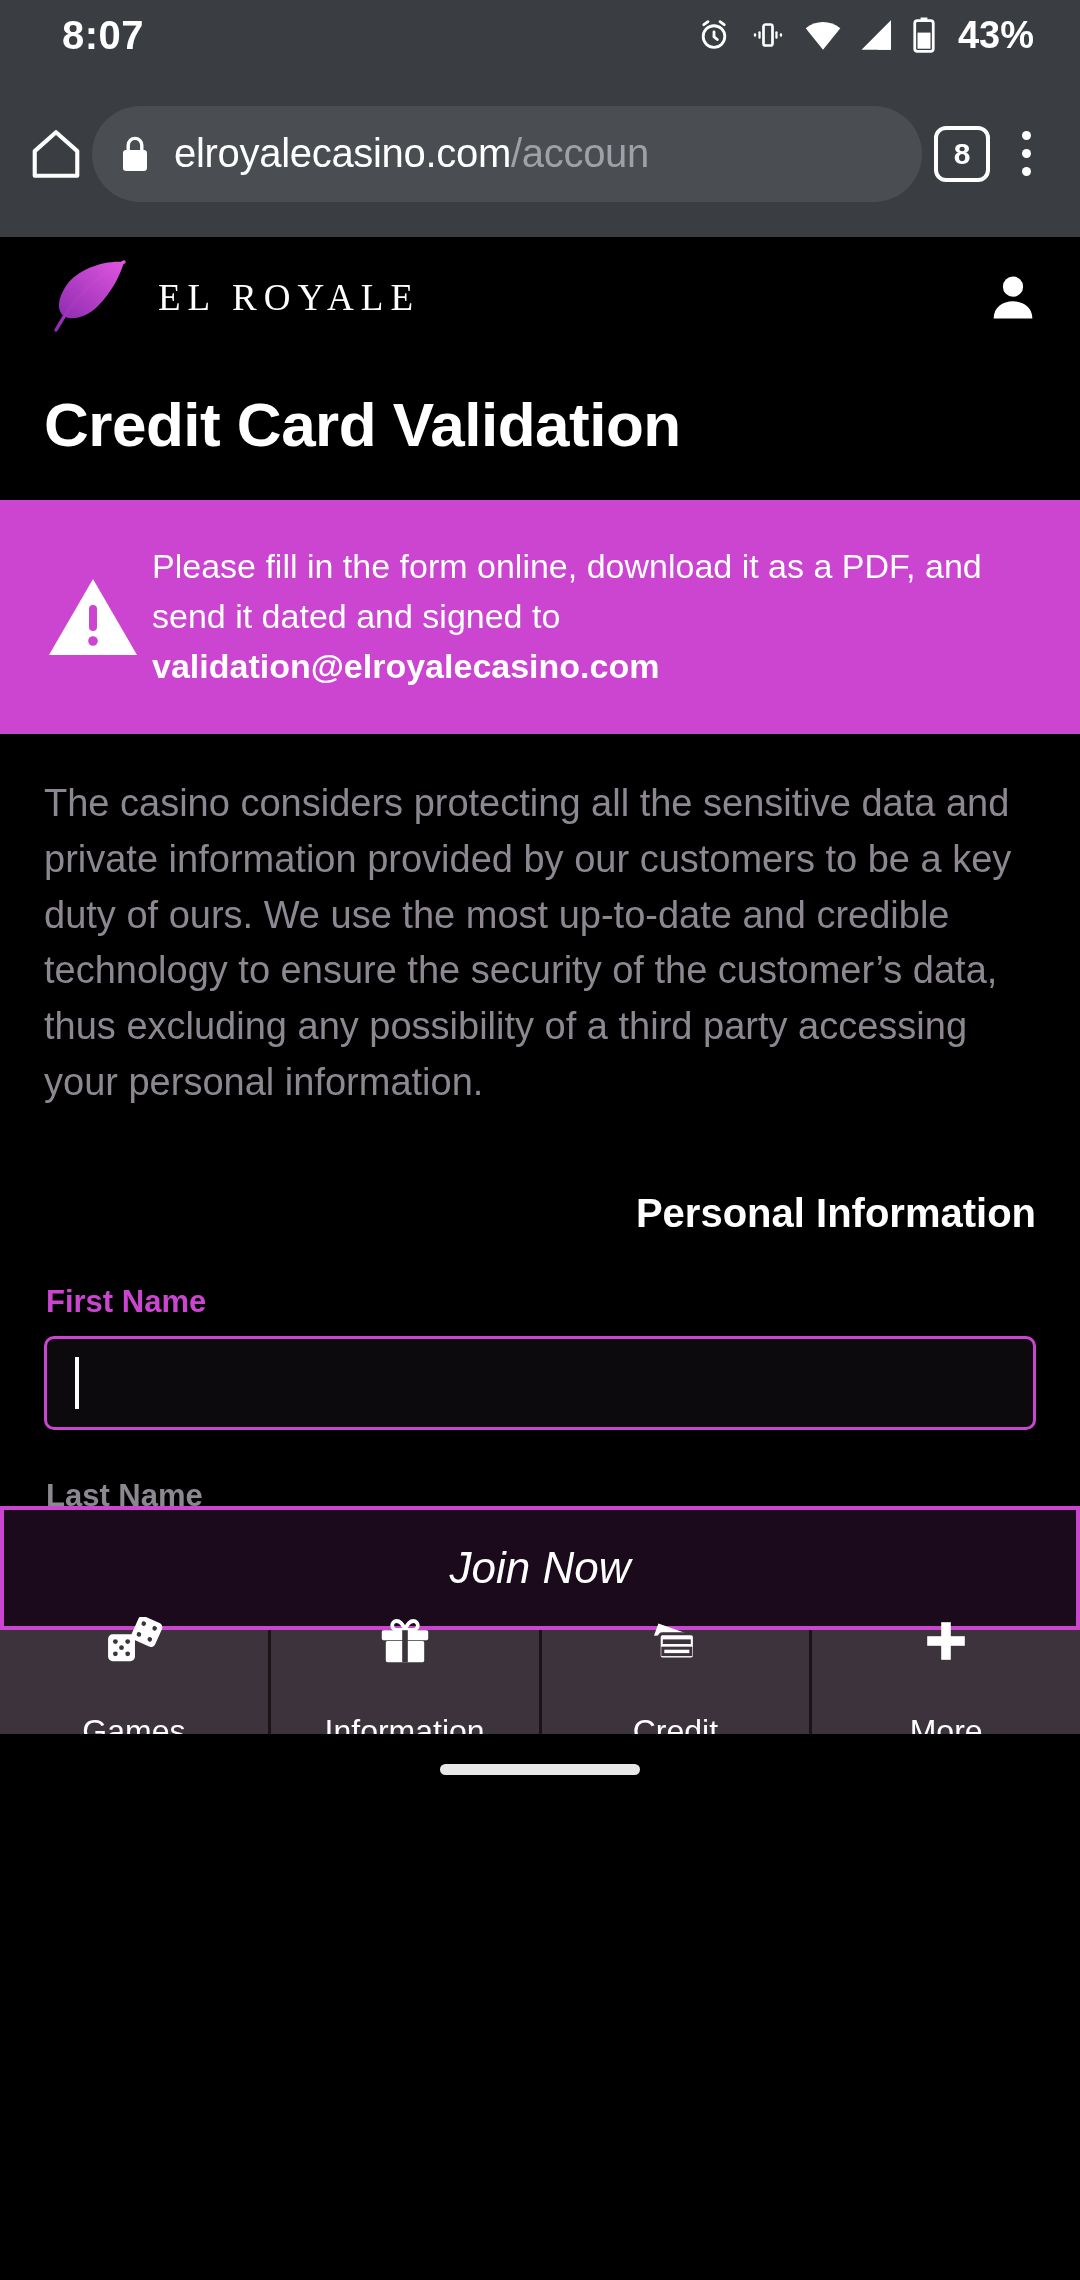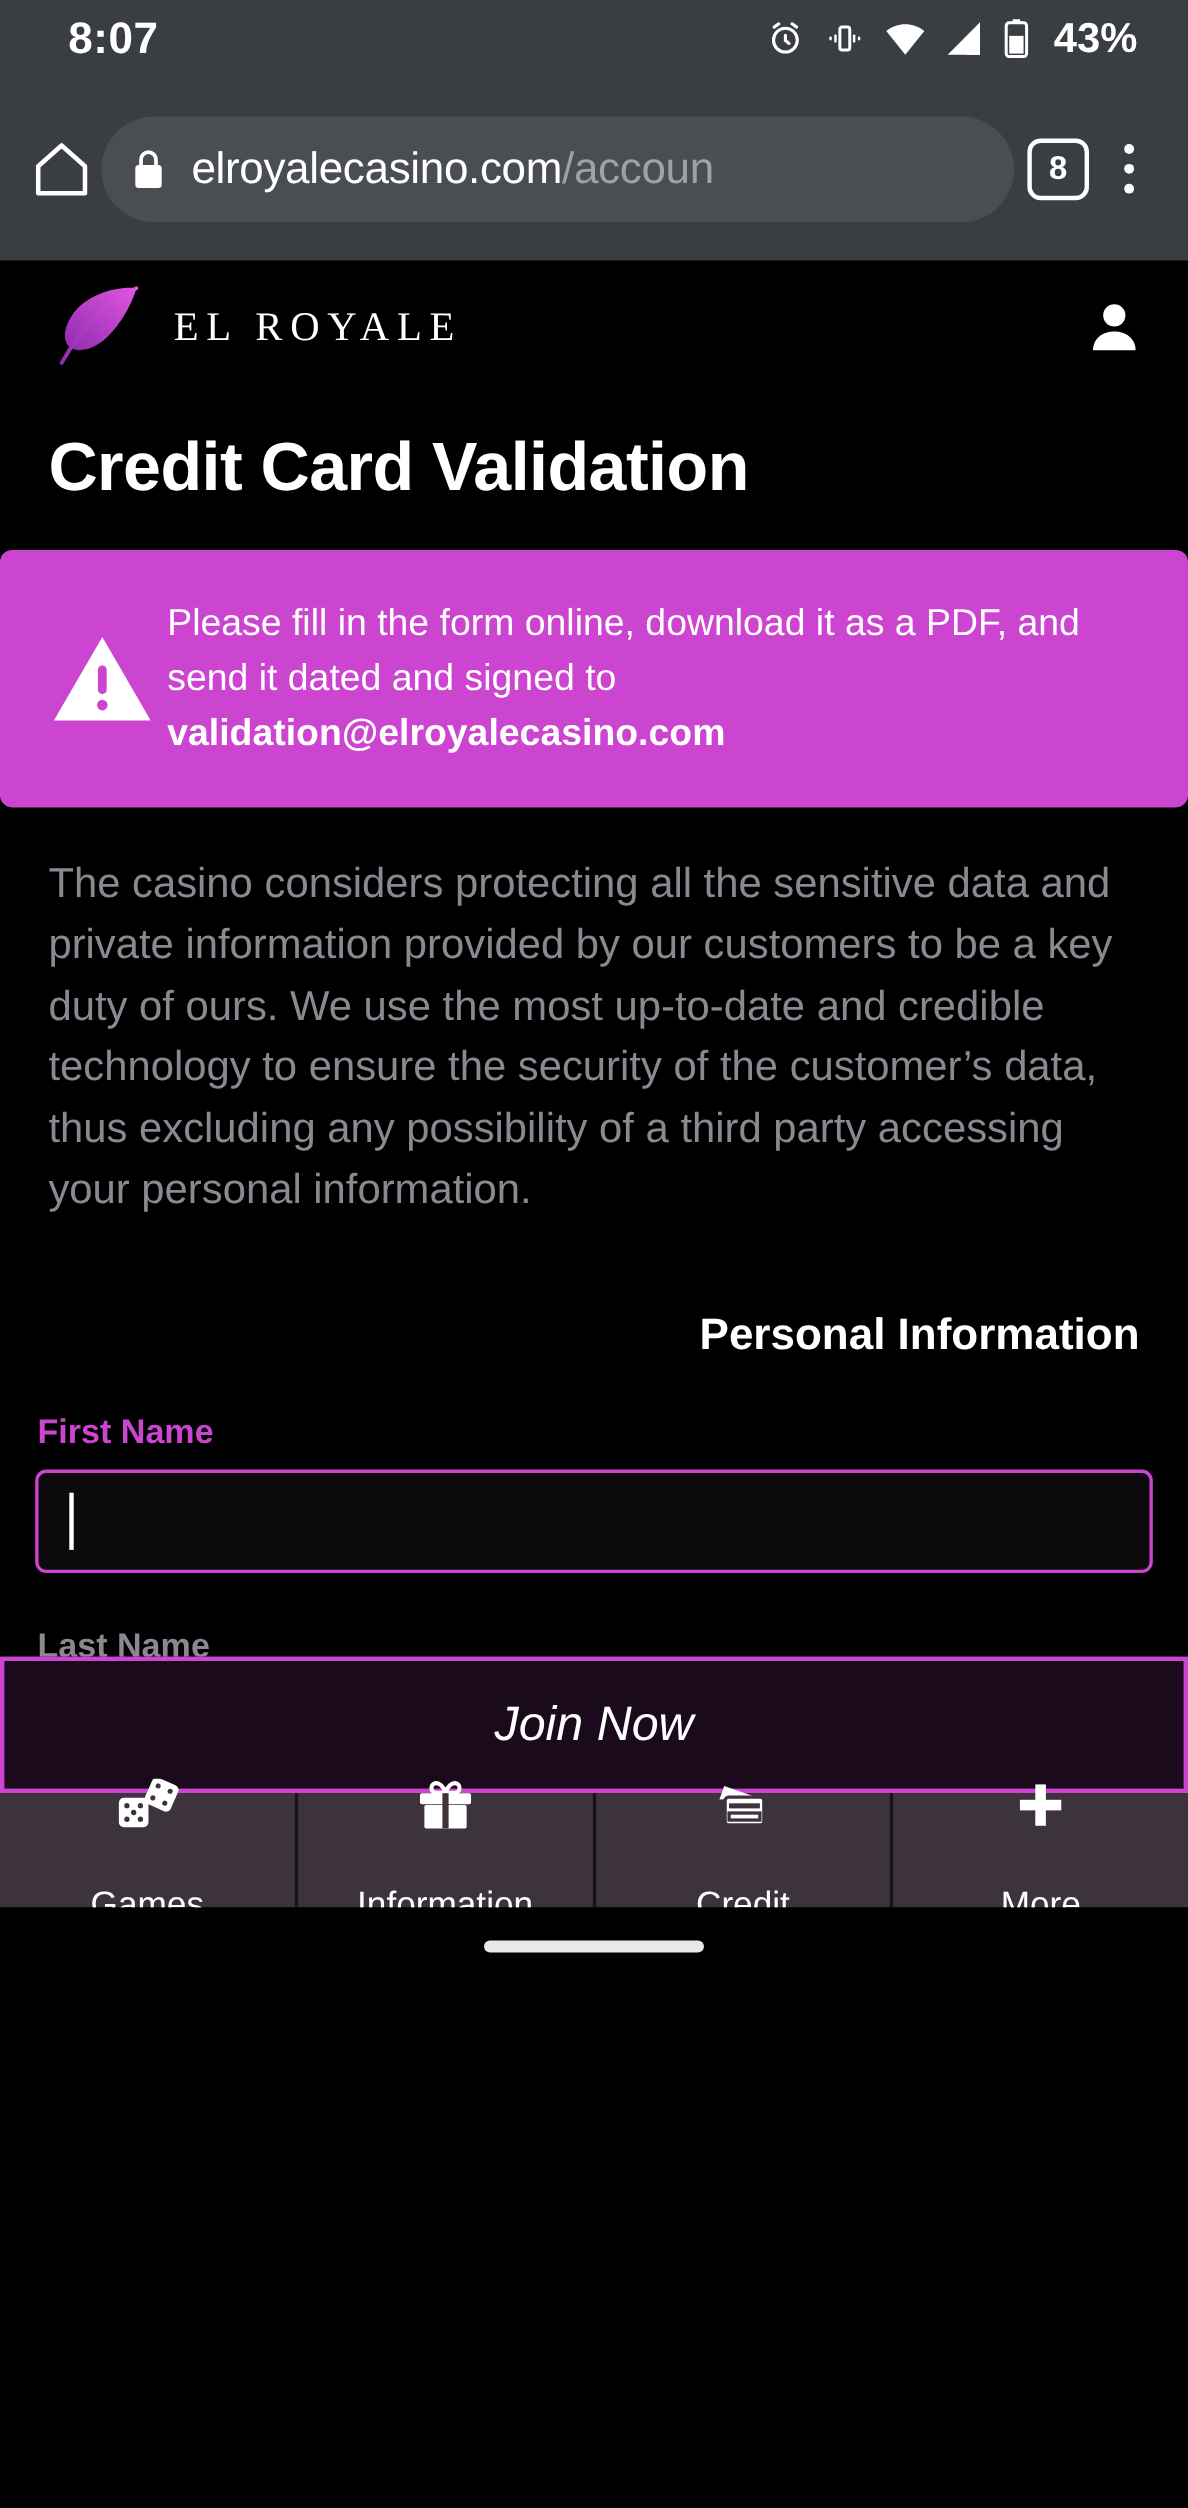--- a/index.html
+++ b/index.html
@@ -65,39 +65,38 @@
   
   .page-title {
     color:#fff; font-size:62px; font-weight:bold;
     padding:32px 44px 40px 44px; letter-spacing:-0.5px;
   }
 
   
   .alert {
     background:#cb45d1; display:flex; align-items:center; gap:0;
     padding:42px 34px 42px 34px;
-    border-radius:11px;
   }
   .alert-icon { flex:0 0 auto; width:118px; display:flex; justify-content:center; align-items:center; }
   .alert-text { color:#fff; font-size:34px; line-height:1.47; padding-right:14px; }
   .alert-text b { font-weight:bold; }
 
   
   .bodycopy {
     color:#8c8790; font-size:38px; line-height:1.47;
     padding:42px 44px 0 44px;
   }
 
   
   .section-title {
     color:#fff; font-size:40px; font-weight:bold;
     padding:80px 44px 0 44px;
     text-align:right;
   }
-  .field { padding:0 32px; }
+  .field { padding:0 44px; }
   .field-label { font-size:31px; font-weight:bold; padding:48px 0 16px 2px; }
   .label-active { color:#cb45d1; }
   .label-idle { color:#8c8790; }
   .field-input {
     height:94px; border-radius:10px; background:#0c0a0c;
     display:flex; align-items:center; padding:0 28px;
   }
   .input-active { border:3px solid #cb45d1; }
   .input-idle { border:3px solid #4c4750; }
   .caret { width:4px; height:52px; background:#fff; }

